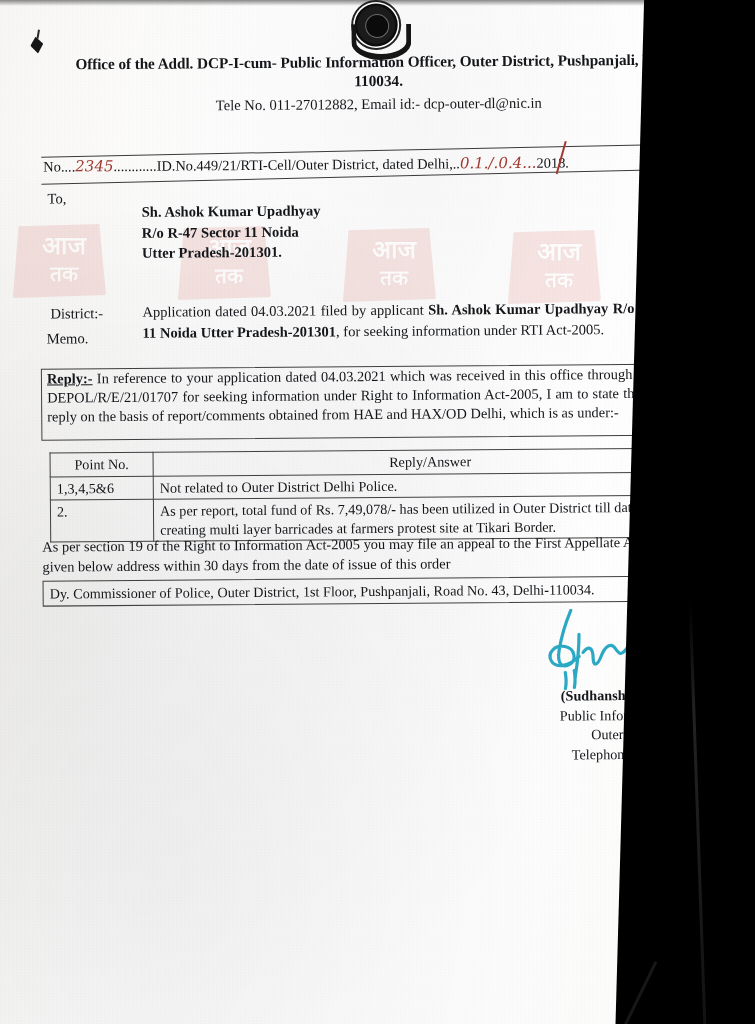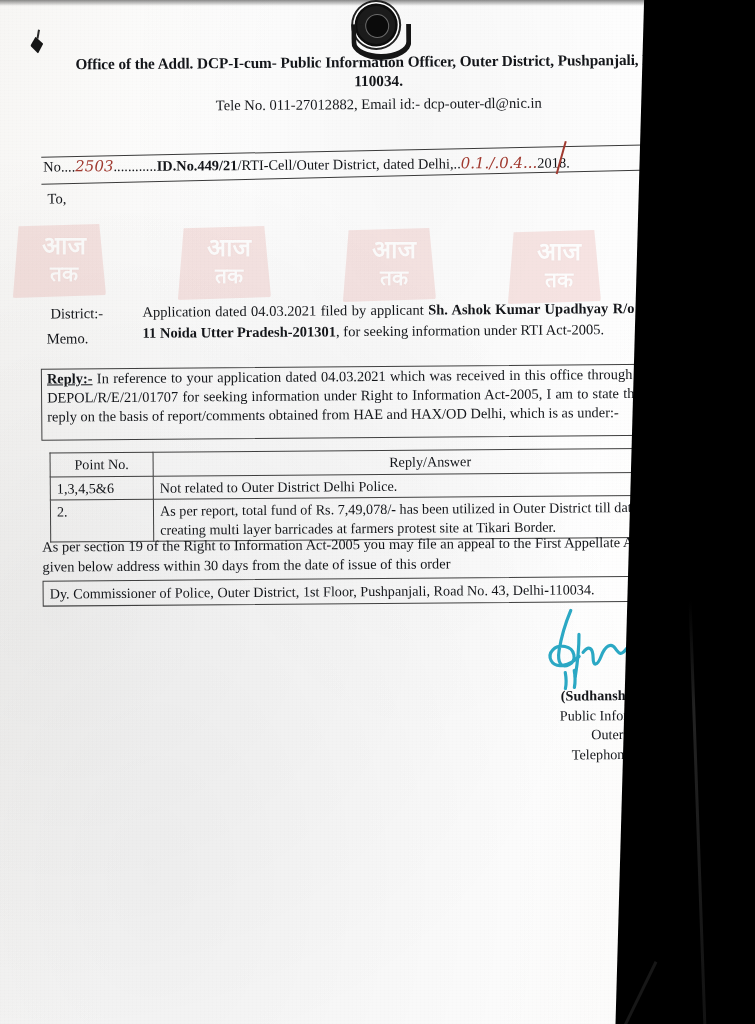--- a/index.html
+++ b/index.html
@@ -218,21 +218,21 @@
     border-top: 1.1px solid #3a3a3a;
   }
   .noline-wrap .rule-top { top: 0px; transform: rotate(-0.7deg); }
   .noline-wrap .rule-bot { top: 26px; transform: rotate(-0.9deg); }
   .noline {
     position: absolute;
     left: 2px; top: 5px;
     font-size: 14.4px;
     white-space: nowrap;
   }
-  .noline b { font-weight: bold; text-align: right; }
+  .noline b { font-weight: normal; text-align: right; }
   .hw {
     color: #a0392f;
     font-family: "DejaVu Serif", serif;
     font-style: italic;
     font-size: 15px;
   }
   .hw-slash {
     position: absolute;
     width: 2px; height: 34px;
     background: #a0392f;
@@ -364,28 +364,33 @@
     </div>
 
     <div class="hdr-line1">Office of the Addl. DCP-I-cum- Public Information Officer, Outer District, Pushpanjali, Delhi-</div>
     <div class="hdr-line2">110034.</div>
     <div class="hdr-tel">Tele No. 011-27012882, Email id:- dcp-outer-dl@nic.in</div>
 
     <div class="noline-wrap">
       <div class="rule-top"></div>
       <div class="rule-bot"></div>
       <div class="noline">
-        <span>No....</span><span class="hw">2503</span><span>............</span><b>ID.No.</b><b>449/21</b><span>/RTI-Cell/Outer District, dated Delhi,..</span><span class="hw">0.1./.0.4...</span><span>2018.</span>
+        <span>No....</span><span class="hw">2345</span><span>............</span><b>ID.No.</b><b>449/21</b><span>/RTI-Cell/Outer District, dated Delhi,..</span><span class="hw">0.1./.0.4...</span><span>2018.</span>
       </div>
       <div class="hw-slash" style="left:519px; top:-8px;"></div>
       <div class="hw-slash" style="left:612px; top:-6px; height:42px;"></div>
     </div>
 
     <div class="to">To,</div>
 
+    <div class="addr">
+      <div>Sh. Ashok Kumar Upadhyay</div>
+      <div>R/o R-47 Sector 11 Noida</div>
+      <div>Utter Pradesh-201301.</div>
+    </div>
 
     <div class="subj-label">District:-</div>
     <div class="subj-body"><span>Application dated 04.03.2021  filed  by applicant </span><b>Sh. Ashok Kumar Upadhyay R/o R-47 Sector 11 Noida Utter Pradesh-201301</b><span>, for seeking information under RTI Act-2005.</span></div>
 
     <div class="memo">Memo.</div>
 
     <div class="reply-box"></div>
     <div class="reply-text"><u>Reply:-</u><span> In reference to your application dated 04.03.2021 which was received in this office through Online vide DEPOL/R/E/21/01707 for seeking information under Right to Information Act-2005, I am to state the point wise reply on the basis of report/comments obtained from HAE and HAX/OD  Delhi, which is as under:-</span></div>
 
     <table class="tbl">

